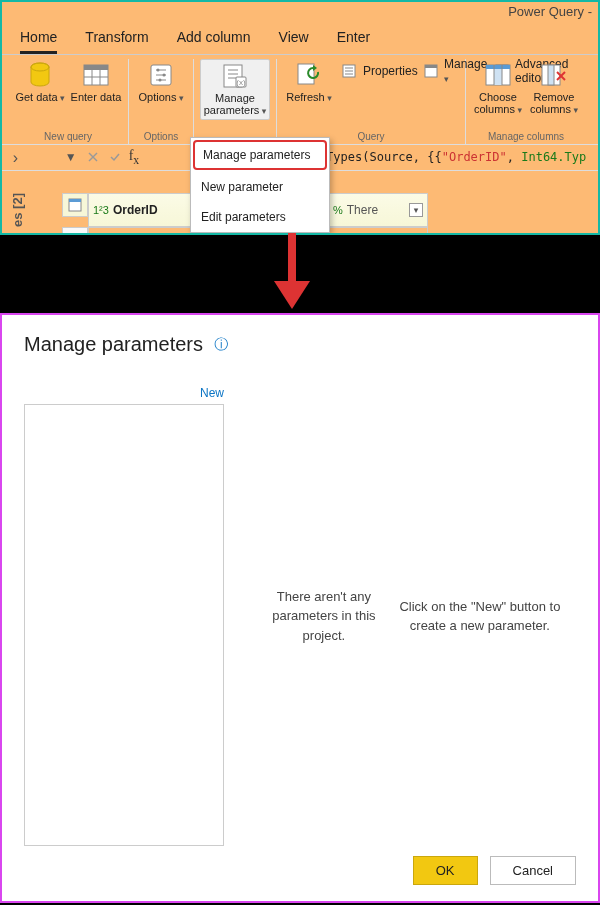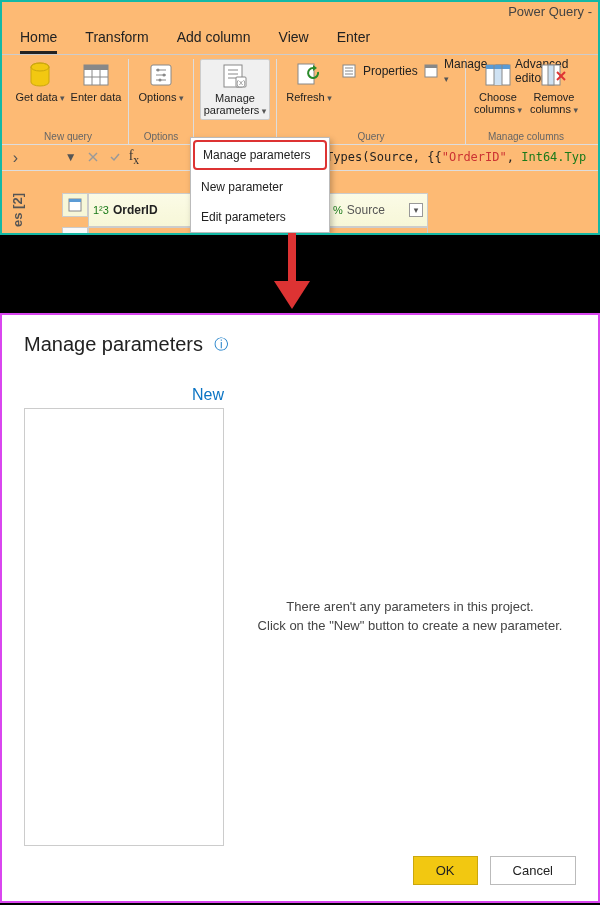--- a/index.html
+++ b/index.html
@@ -161,23 +161,23 @@
     background:#ffffff;
     border: 2px solid #d946ef;
     padding: 18px 22px 18px 22px;
     height: 590px;
     position: relative;
   }
   .dlg-title { font-size: 20px; font-weight:400; color:#222; }
   .dlg-help { color:#0b74c4; font-size:14px; margin-left:8px; vertical-align:2px; }
   .dlg-body { display:flex; gap:20px; margin-top:30px; height:460px; }
   .dlg-left { width:200px; display:flex; flex-direction:column; }
-  .new-link { align-self:flex-end; color:#0b74c4; font-size:16px; margin-bottom:4px; cursor:pointer; }
+  .new-link { align-self:flex-end; color:#0b74c4; font-size:12px; margin-bottom:4px; cursor:pointer; }
   .listbox { flex:1; border:1px solid #ccc; background:#fff; }
-  .dlg-right { flex:1; display:flex; flex-direction:column; align-items:center; justify-content:center; color:#444; font-size:13px; text-align:center; line-height:1.5; padding: 0 10px; }
+  .dlg-right { flex:1; display:flex; flex-direction:row; align-items:center; justify-content:center; color:#444; font-size:13px; text-align:center; line-height:1.5; padding: 0 10px; }
   .dlg-buttons { position:absolute; right:22px; bottom:16px; display:flex; gap:12px; }
   .btn { padding: 6px 22px; font-size:13px; border:1px solid #bbb; cursor:pointer; background:#fff; }
   .btn.primary { background:#f2c811; border-color:#caa70d; }
 </style>
 </head>
 <body>
 
 <div class="ribbon-window">
   <div class="titlebar">Power Query -</div>
 
@@ -382,21 +382,21 @@
       </div>
       <div class="grid-row">
         <div class="gc-idx">1</div>
         <div class="gc-cell"></div>
       </div>
     </div>
     <div style="margin-left:100px;">
       <div style="display:flex;">
         <div class="grid-head gh-col pct">
           <span class="typetag">%</span>
-          <span>Source</span>
+          <span>There</span>
           <span class="gh-dd">▾</span>
         </div>
       </div>
       <div class="grid-row">
         <div class="gc-val">10.00%</div>
       </div>
     </div>
   </div>
 </div>
 

